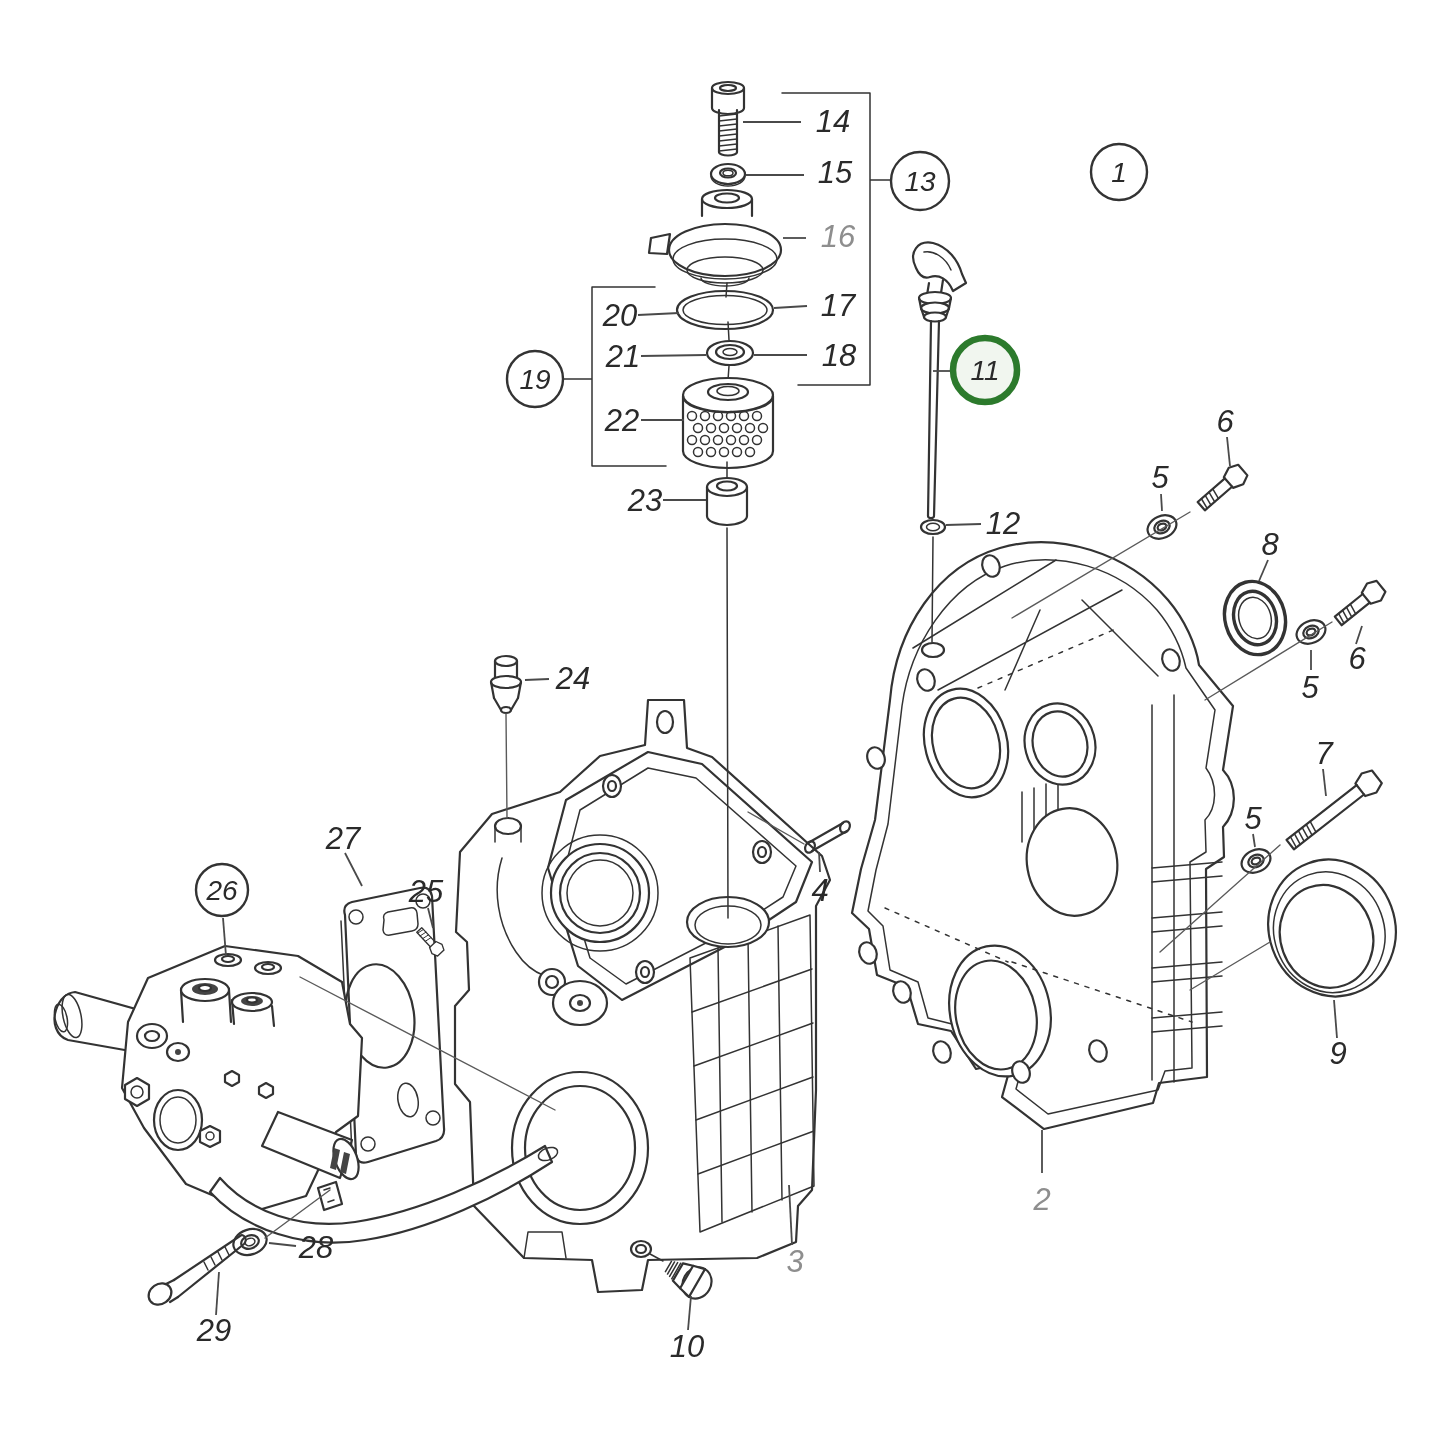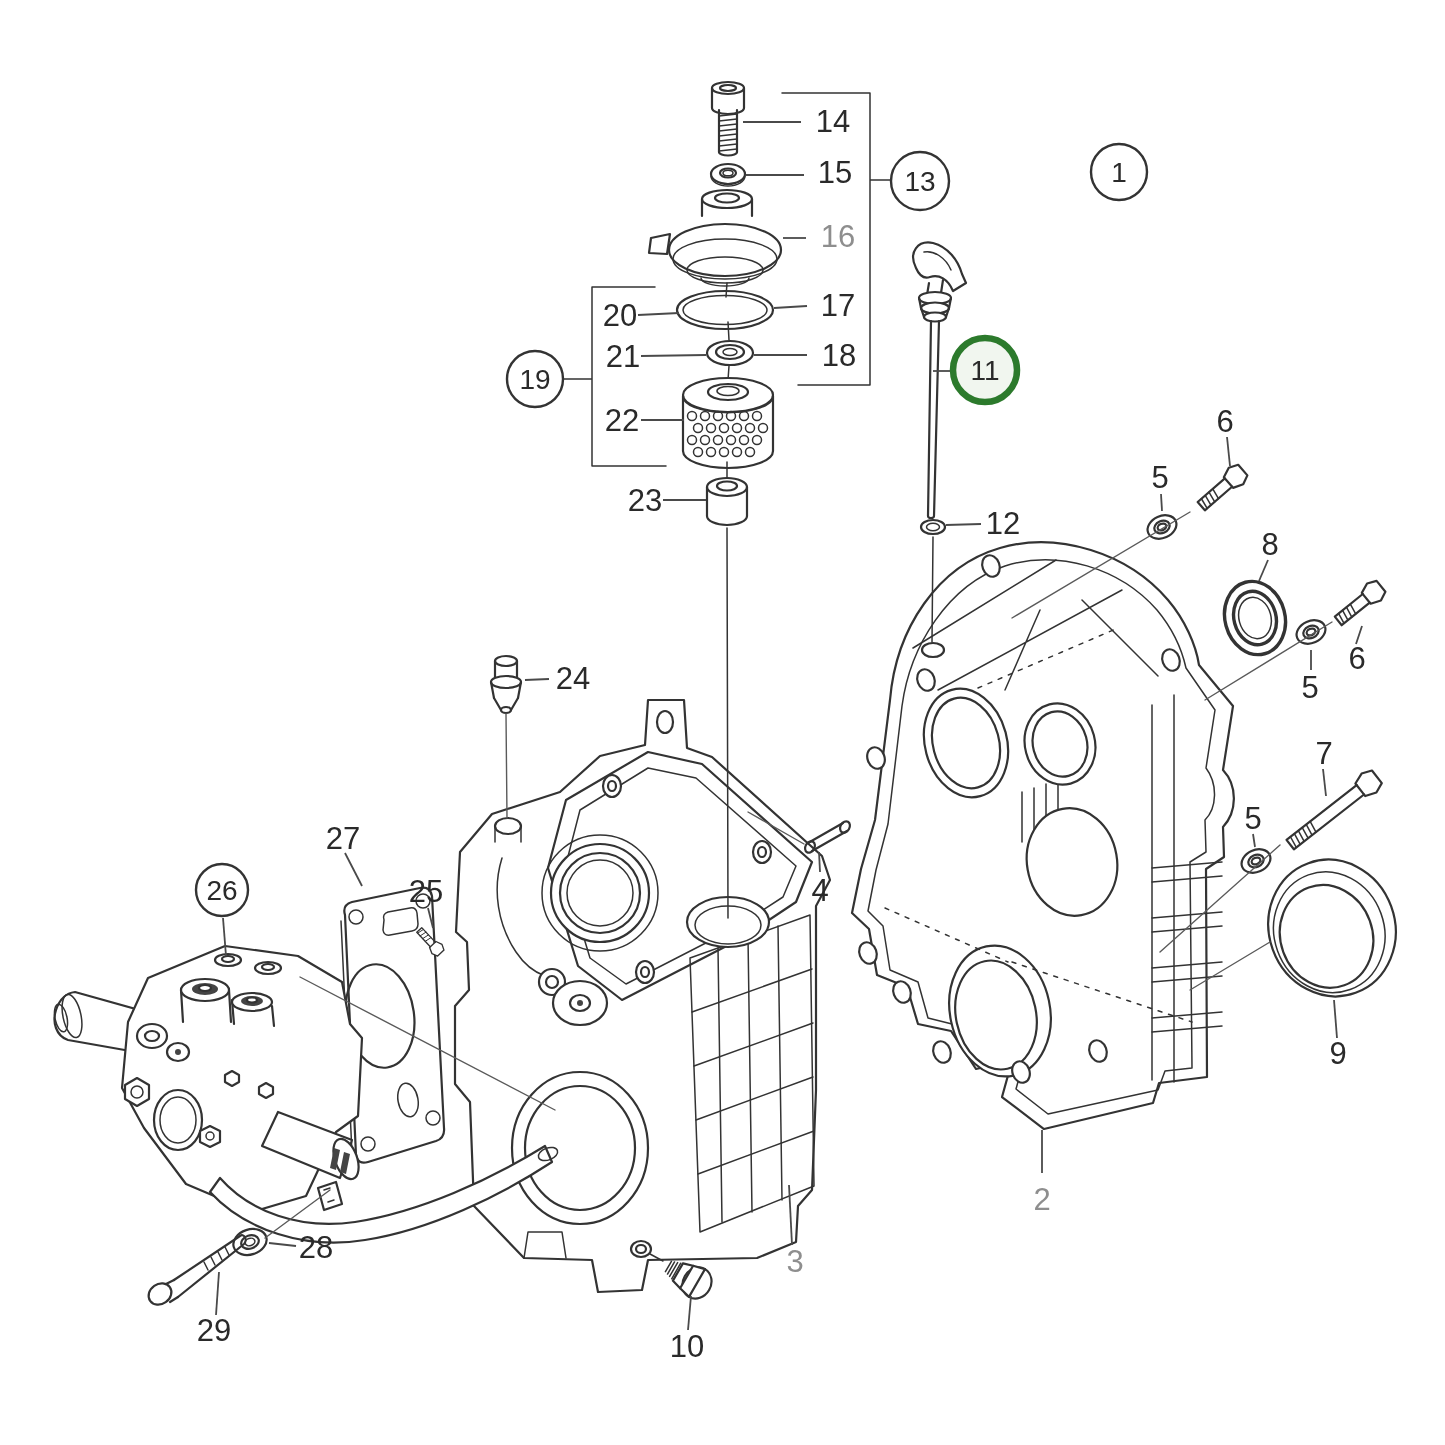--- a/index.html
+++ b/index.html
@@ -1,16 +1,16 @@
 <!DOCTYPE html>
 <html style="--bg: #ffffff; --line: #333333; --lblblack: #2a2a2a; --lblgray: #8e8e8e; --hlstroke: #2c7a2c; --hlfill: #f1f6ef;"><head>
 <meta charset="utf-8">
 <style>
   html,body{margin:0;padding:0;background:#fff;}
-  .stage{position:relative;width:1445px;height:1445px;background:var(--bg,#fff);overflow:hidden;}
+  .stage{position:relative;width:1445px;height:1445px;background:var(--bg,#fff);overflow:hidden;font-style:italic;}
   svg{display:block;}
   .art{stroke:var(--line,#333);fill:none;stroke-width:2.2;stroke-linecap:round;stroke-linejoin:round;}
   .art .fillw{fill:#fff;}
   .art .thin{stroke-width:1.5;}
   .art .thick{stroke-width:3.4;}
   .art .dark{fill:#444;stroke:none;}
   .leader{stroke:#4a4a4a;stroke-width:1.8;fill:none;}
   .align{stroke:#5a5a5a;stroke-width:1.4;fill:none;}
   .dash{stroke-dasharray:4 7;stroke-width:1.6;}
   .lbl{font-family:"Liberation Sans","DejaVu Sans",sans-serif;font-size:31px;text-anchor:middle;fill:var(--lblblack,#2a2a2a);cursor:pointer;}

